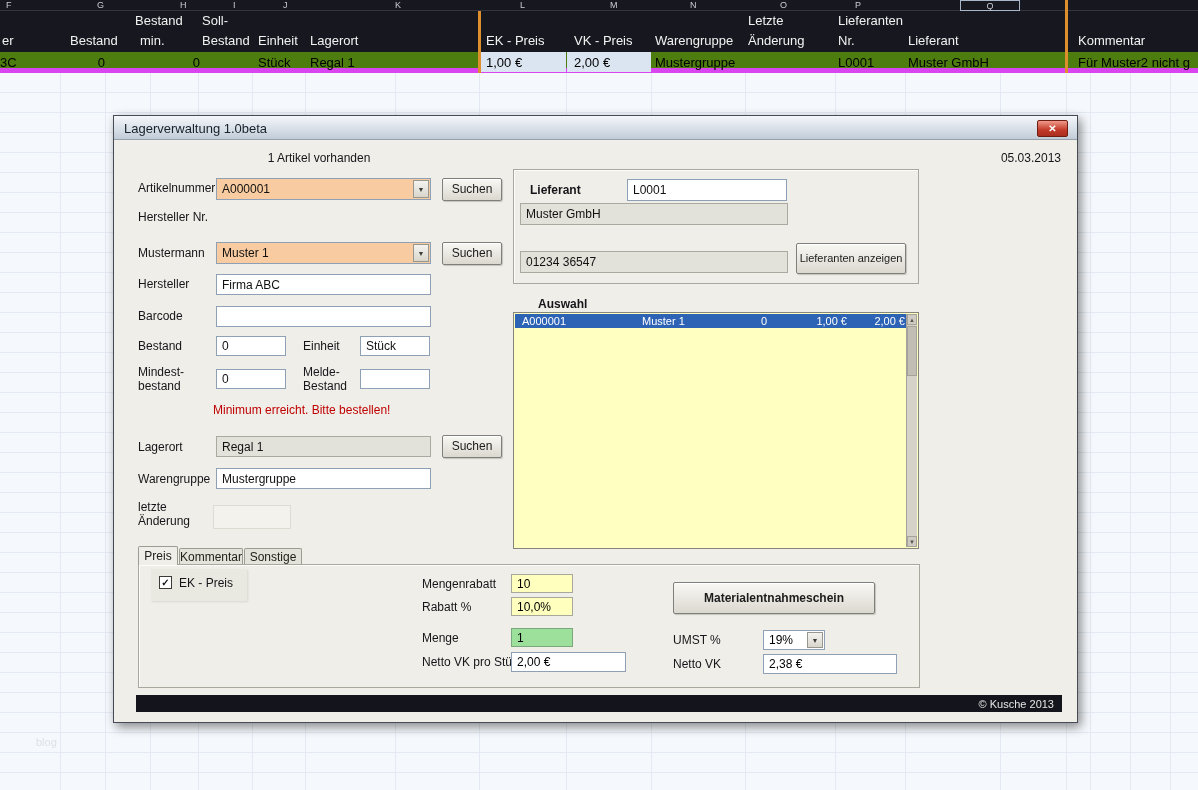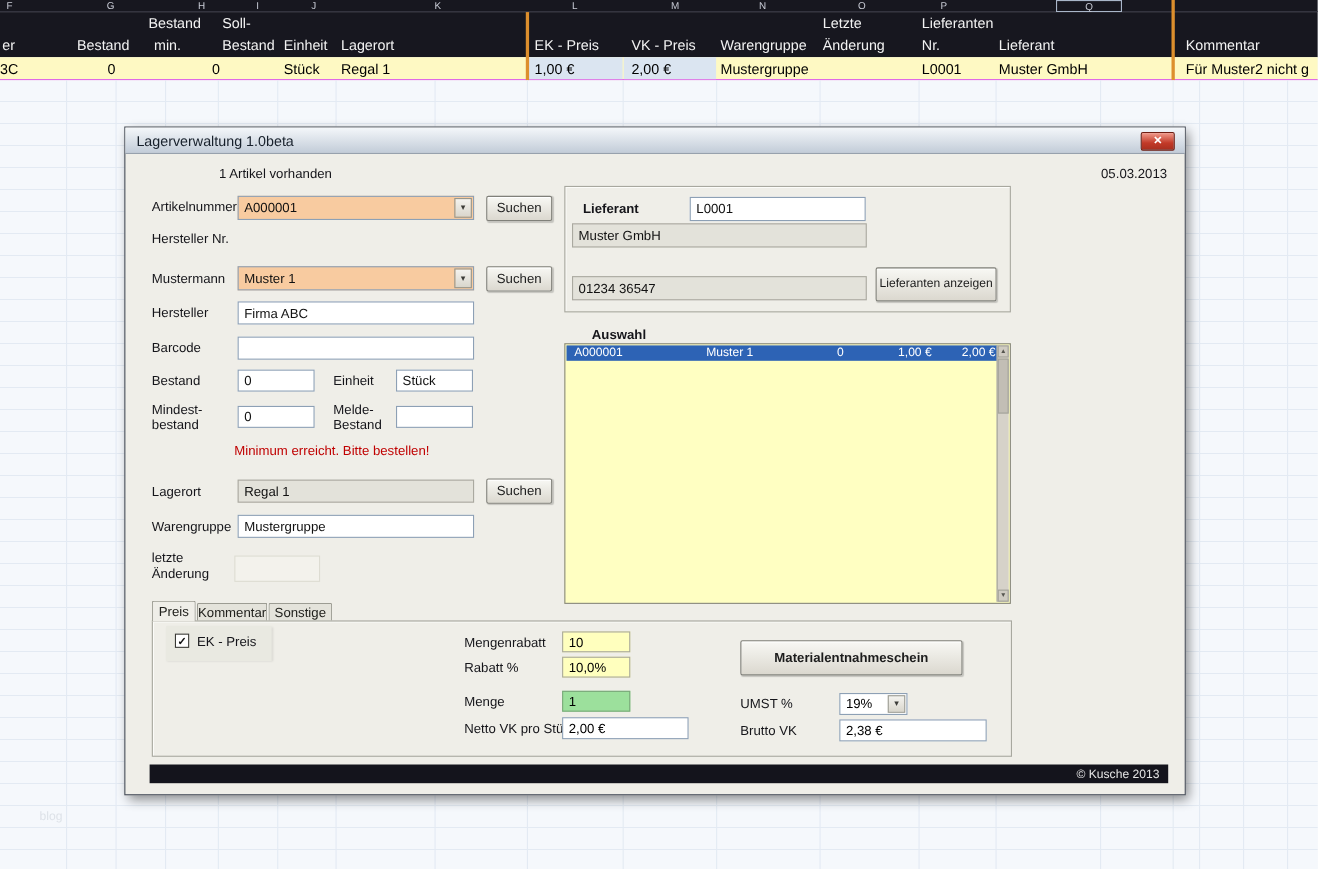--- a/index.html
+++ b/index.html
@@ -5,21 +5,21 @@
   *{margin:0;padding:0;box-sizing:border-box;}
   body{background:#fff;font-family:"Liberation Sans",sans-serif;}
   #stage{position:relative;width:1198px;height:790px;overflow:hidden;background:#f5f8fc;}
   .abs{position:absolute;}
 
   
   #xl-letters{left:0;top:0;width:1198px;height:11px;background:#17171f;border-bottom:1px solid #34343f;}
   .xl-letter{position:absolute;top:0;font-size:9px;color:#c9ccd6;line-height:11px;}
   .xl-letter.q-sel{border:1px solid #a9b6c9;width:60px;text-align:center;height:11px;}
   #xl-header{left:0;top:11px;width:1198px;height:41px;background:#17171f;}
-  #xl-datarow{left:0;top:52px;width:1198px;height:21px;background:#fef9c3;border-bottom:1px solid #d946ef;}
+  #xl-datarow{left:0;top:52px;width:1198px;height:21px;background:#4d7c0f;border-bottom:5px solid #d946ef;}
   .hcell{position:absolute;font-size:13px;color:#f2f2f2;white-space:nowrap;}
   .dcell{position:absolute;font-size:13px;color:#000;white-space:nowrap;top:3px;}
   .num{text-align:right;}
   .tint{position:absolute;top:0;height:20px;background:#dbe5f1;}
   #xl-grid{position:absolute;left:0;top:73px;width:1198px;height:717px;
     background-image:repeating-linear-gradient(180deg,#f5f8fc 0px,#f5f8fc 19px,#e3eaf3 19px,#e3eaf3 20px);}
   .vline{position:absolute;top:0;height:717px;width:1px;background:#e3eaf3;}
   .orange{position:absolute;width:3px;background:#dd8f2d;}
   #watermark{position:absolute;left:36px;top:736px;font-size:11px;color:#dde2e8;}
 
@@ -142,21 +142,21 @@
 
   <span id="watermark">blog</span>
 
   <div id="dialog" class="abs">
 
     <div id="titlebar">
       <span id="title-text">Lagerverwaltung 1.0beta</span>
       <div id="close-btn">✕</div>
     </div>
 
-    <span class="lbl" style="left:85px;top:36px;width:240px;text-align:left">1 Artikel vorhanden</span>
+    <span class="lbl" style="left:85px;top:36px;width:240px;text-align:center">1 Artikel vorhanden</span>
     <span class="lbl" style="right:16px;top:36px">05.03.2013</span>
 
     <span class="lbl" style="left:24px;top:66px">Artikelnummer</span>
     <div class="combo" style="left:102px;top:62px;width:215px;height:22px">
       <span>A000001</span>
       <span class="ddbtn">▼</span>
     </div>
     <div class="btn" style="left:328px;top:62px;width:60px;height:23px">Suchen</div>
 
     <span class="lbl" style="left:24px;top:95px">Hersteller Nr.</span>
@@ -242,21 +242,21 @@
       <div class="vbox" style="left:372px;top:87px;width:115px;height:20px">2,00 €</div>
 
       <div class="btn" style="left:534px;top:17px;width:202px;height:32px;font-weight:bold">Materialentnahmeschein</div>
 
       <span class="lbl" style="left:534px;top:69px">UMST %</span>
       <div class="vbox" style="left:624px;top:65px;width:62px;height:20px;padding-right:20px;position:absolute">
         <span>19%</span>
         <span class="ddbtn">▼</span>
       </div>
 
-      <span class="lbl" style="left:534px;top:93px">Brutto VK</span>
+      <span class="lbl" style="left:534px;top:93px">Netto VK</span>
       <div class="vbox" style="left:624px;top:89px;width:134px;height:20px">2,38 €</div>
     </div>
 
 
     <div id="footer">
       <span>© Kusche 2013</span>
     </div>
   </div>
 
 </div>

